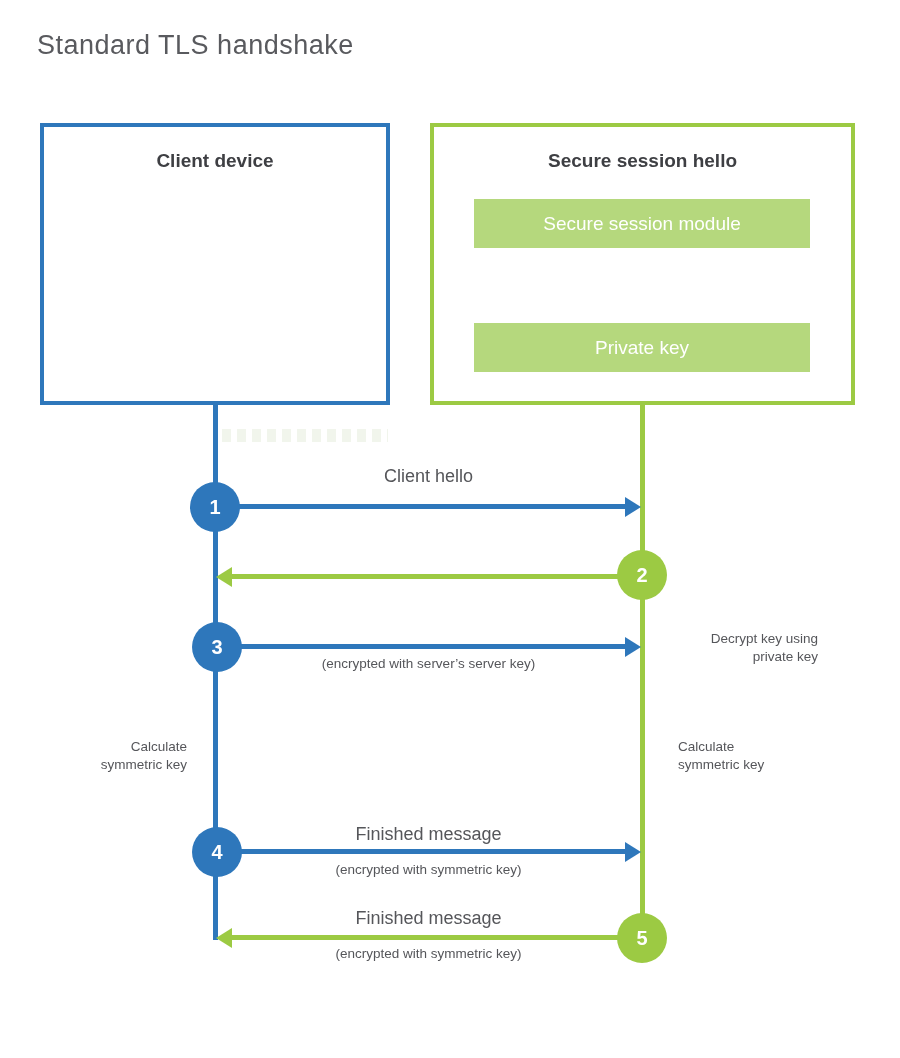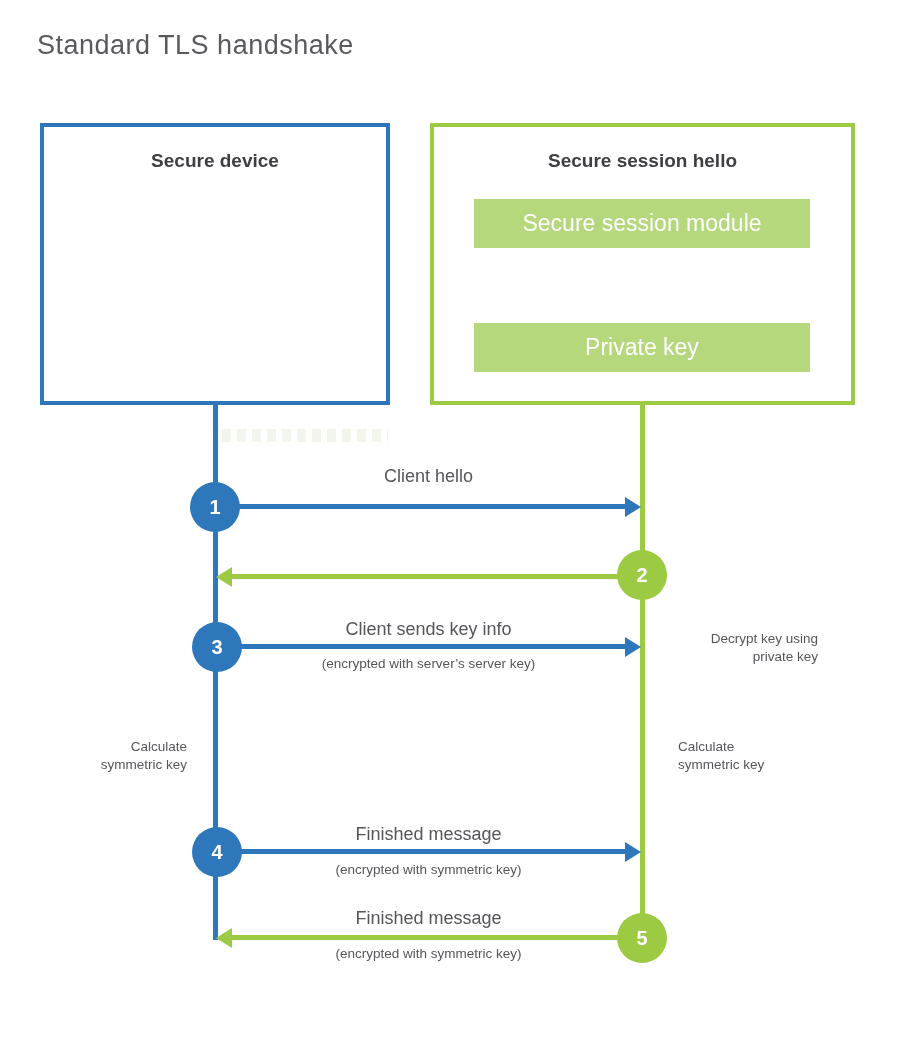--- a/index.html
+++ b/index.html
@@ -26,21 +26,21 @@
   .box-title{
     margin-top:23px;text-align:center;font-size:19px;font-weight:bold;color:var(--heading);
   }
   .client-inner{
     position:absolute;left:78px;top:199px;width:277px;height:173px;
     background:var(--blue-light);display:flex;align-items:center;justify-content:center;
     color:#fff;font-size:19px;line-height:1.55;text-align:center;white-space:pre-line;
   }
   .server-bar{
     position:absolute;left:474px;width:336px;height:49px;background:var(--green-light);
-    display:flex;align-items:center;justify-content:center;color:#fff;font-size:23px;
+    display:flex;align-items:center;justify-content:center;color:#fff;font-size:19px;
   }
   .bar-0{top:199px;} .bar-1{top:261px;} .bar-2{top:323px;}
   
   .vline{position:absolute;width:5px;top:405px;}
   .client-line{left:213px;height:535px;background:var(--blue);}
   .server-line{left:640px;height:533px;background:var(--green);}
   .faint-dashes{
     position:absolute;left:222px;top:429px;width:166px;height:13px;
     background:repeating-linear-gradient(90deg,#f1f5ec 0 9px,transparent 9px 15px);
   }
@@ -72,21 +72,21 @@
   .note-calc-left{left:40px;top:738px;width:147px;text-align:right;}
 </style>
 </head>
 <body>
 
 <div class="canvas">
 
   <h1 class="page-title">Standard TLS handshake</h1>
 
   <div class="actor-box client-box">
-    <div class="box-title">Secure device</div>
+    <div class="box-title">Client device</div>
   </div>
 
   <div class="actor-box server-box">
     <div class="box-title">Secure session hello</div>
   </div>
   <div class="server-bar bar-0">Secure session module</div>
   <div class="server-bar bar-2">Private key</div>
 
   <div class="vline client-line"></div>
   <div class="vline server-line"></div>
@@ -94,21 +94,20 @@
 
   <div class="msg-label" style="top:466px">Client hello</div>
   <div class="shaft s-blue" style="left:215px;top:504px;width:412px"></div>
   <div class="head head-right" style="left:625px;top:497px"></div>
   <div class="step-circle c-blue" style="left:190px;top:482px">1</div>
 
   <div class="shaft s-green" style="left:231px;top:574px;width:411px"></div>
   <div class="head head-left" style="left:216px;top:567px"></div>
   <div class="step-circle c-green" style="left:617px;top:550px">2</div>
 
-  <div class="msg-label" style="top:619px">Client sends key info</div>
   <div class="shaft s-blue" style="left:217px;top:644px;width:410px"></div>
   <div class="head head-right" style="left:625px;top:637px"></div>
   <div class="step-circle c-blue" style="left:192px;top:622px">3</div>
   <div class="msg-sub" style="top:656px">(encrypted with server’s server key)</div>
 
   <div class="side-note note-decrypt">Decrypt key using
 private key</div>
   <div class="side-note note-calc-left">Calculate
 symmetric key</div>
   <div class="side-note note-calc-right">Calculate

